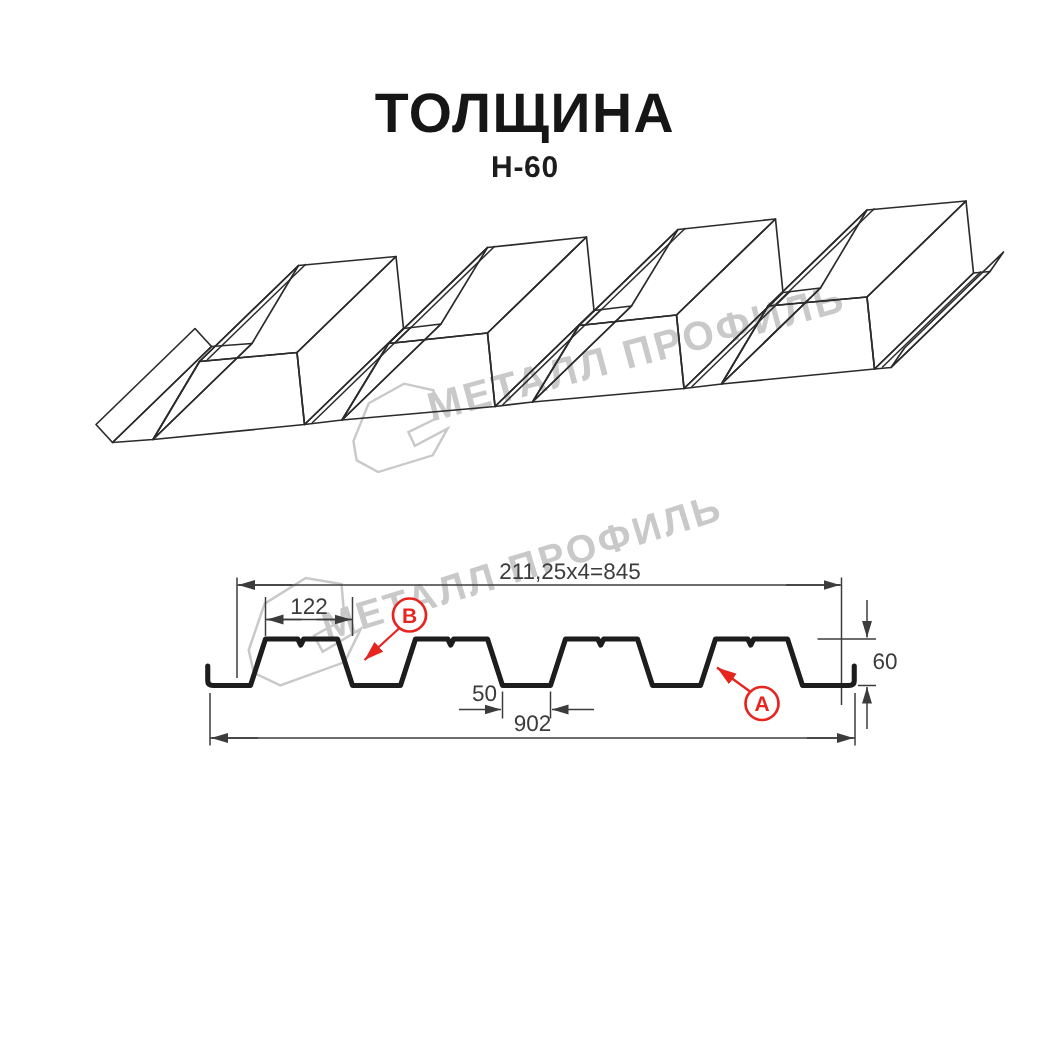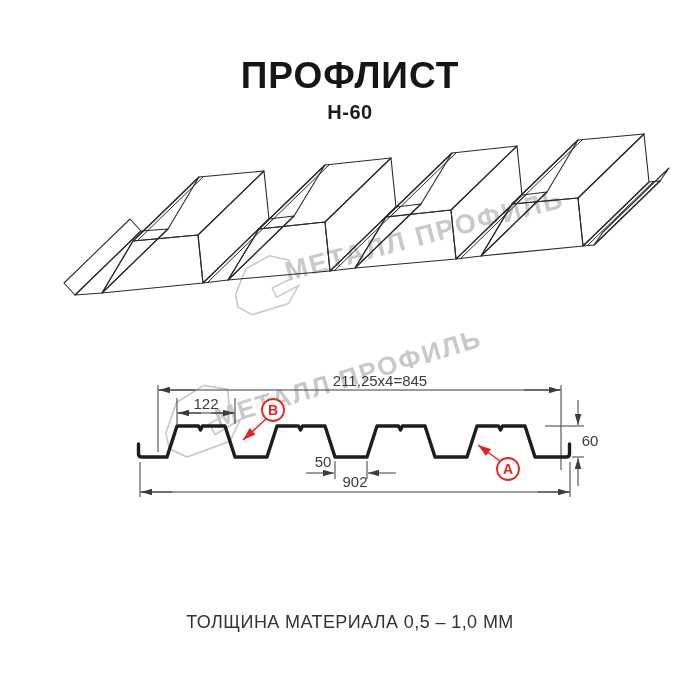--- a/index.html
+++ b/index.html
@@ -19,21 +19,21 @@
   .profile{fill:none;stroke:#1d1d1d;stroke-width:3.4;stroke-linejoin:round;stroke-linecap:round;}
   .wm{font-family:"Liberation Sans",sans-serif;font-weight:bold;letter-spacing:2px;}
   .redline{stroke-width:1.5;fill:none;}
   .redtxt{font-family:"Liberation Sans",sans-serif;font-size:14px;font-weight:bold;}
 </style>
 </head>
 <body>
 
 <div id="canvas">
 
-  <div class="title">ПРОФЛИСТ</div>
+  <div class="title">ТОЛЩИНА</div>
   <div class="subtitle">Н-60</div>
 
   <svg width="700" height="700" viewBox="0 0 700 700">
     <defs>
       <marker id="dimArrow" viewBox="0 0 10 6" refX="10" refY="3" markerWidth="11" markerHeight="7" markerUnits="userSpaceOnUse" orient="auto">
           <path d="M0,0 L10,3 L0,6 Z" fill="#3c3c3c"></path>
         </marker>
       <marker id="redArrow" viewBox="0 0 12 8" refX="12" refY="4" markerWidth="13" markerHeight="9" markerUnits="userSpaceOnUse" orient="auto">
           <path d="M0,0 L12,4 L0,8 Z" fill="#e8241f"></path>
         </marker>
@@ -146,14 +146,13 @@
       <circle cx="273" cy="410" r="11" fill="#ffffff" stroke="#e8241f" stroke-width="1.8"></circle>
       <text class="redtxt" x="273" y="415" text-anchor="middle" fill="#e8241f">В</text>
     </g>
     <g>
       <line class="redline" x1="500" y1="461" x2="478" y2="445" stroke="#e8241f" marker-end="url(#redArrow)"></line>
       <circle cx="508" cy="469" r="11" fill="#ffffff" stroke="#e8241f" stroke-width="1.8"></circle>
       <text class="redtxt" x="508" y="474" text-anchor="middle" fill="#e8241f">А</text>
     </g>
   </svg>
 
-  <div class="caption">ТОЛЩИНА МАТЕРИАЛА 0,5 – 1,0 ММ</div>
 </div>
 
 </body></html>

